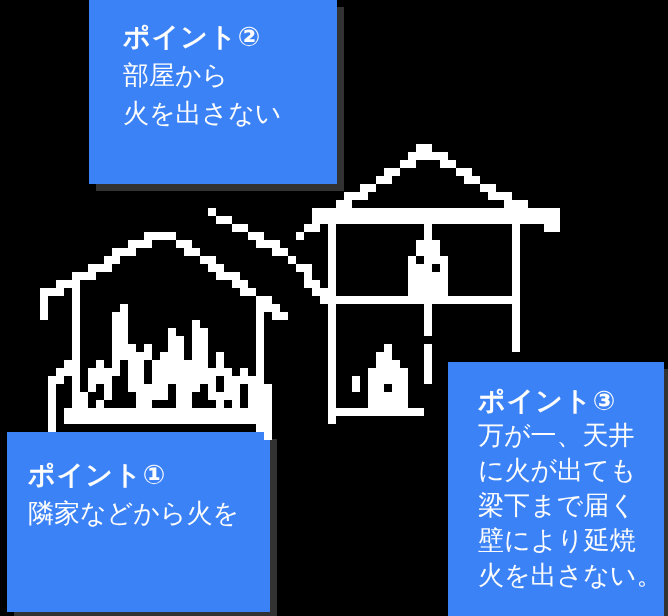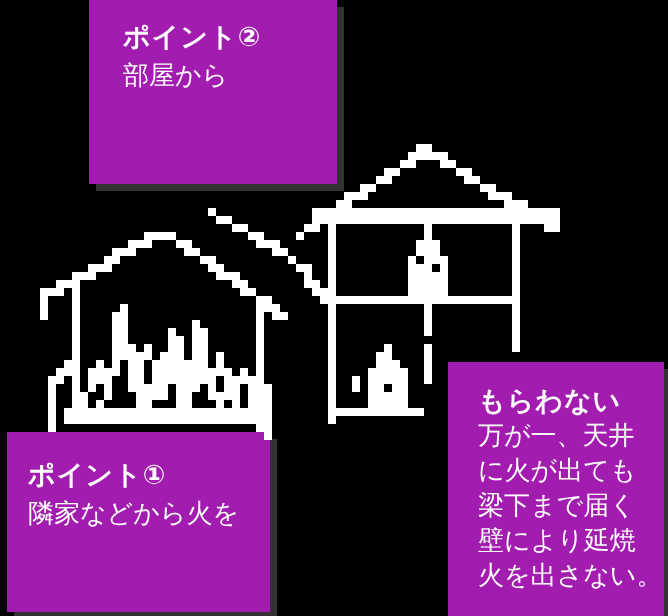--- a/index.html
+++ b/index.html
@@ -5,21 +5,21 @@
   html,body{margin:0;padding:0;background:#000;}
   #stage{
     position:relative;
     width:668px;height:616px;
     background:#000000;
     overflow:hidden;
     font-family:"DejaVu Sans","Liberation Sans",sans-serif;
   }
   .callout{
     position:absolute;
-    background:#a21caf;
+    background:#3b82f6;
     color:#fdfdfd;
     box-sizing:border-box;
     z-index:2;
     box-shadow:7px 7px 0 rgba(142,142,142,0.35);
   }
   .callout .heading{
     font-size:27px;
     font-weight:700;
     letter-spacing:1px;
     white-space:nowrap;
@@ -602,29 +602,30 @@
         <rect x="400" y="400" width="8" height="8" fill="#ffffff"></rect>
       </g>
       <g>
         <rect x="384" y="384" width="8" height="8" fill="#000000"></rect>
       </g>
     </svg>
 
   <div class="callout" id="callout-point2">
     <div class="heading">ポイント②</div>
     <div class="line">部屋から</div>
+    <div class="line">火を出さない</div>
   </div>
 
   <div class="callout" id="callout-point1">
     <div class="heading">ポイント①</div>
     <div class="line">隣家などから火を</div>
   </div>
 
   <div class="callout" id="callout-point3">
-    <div class="heading">もらわない</div>
+    <div class="heading">ポイント③</div>
     <div class="line">万が一、天井</div>
     <div class="line">に火が出ても</div>
     <div class="line">梁下まで届く</div>
     <div class="line">壁により延焼</div>
     <div class="line">火を出さない。</div>
   </div>
 
 </div>
 
 </body></html>

